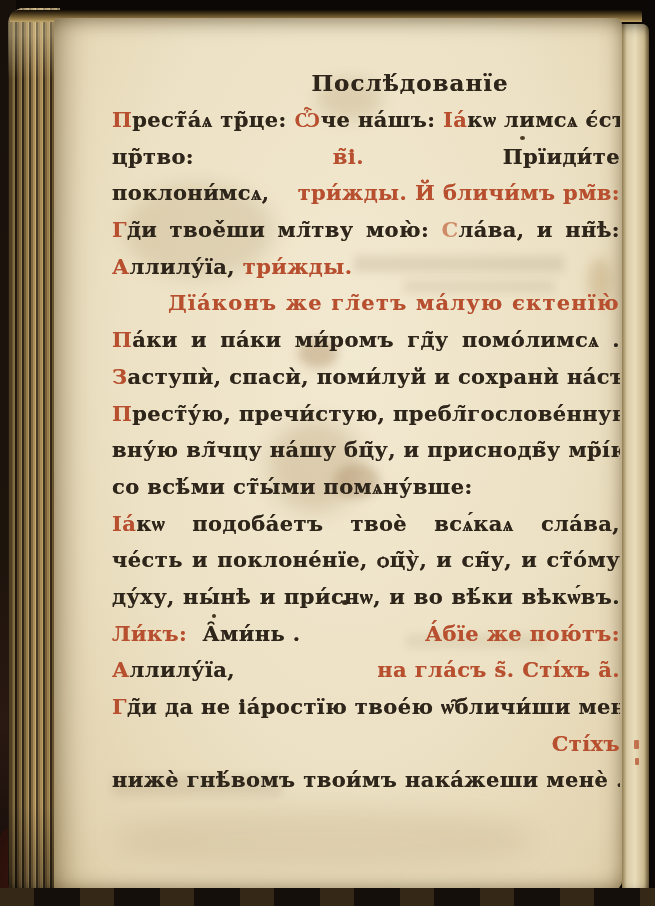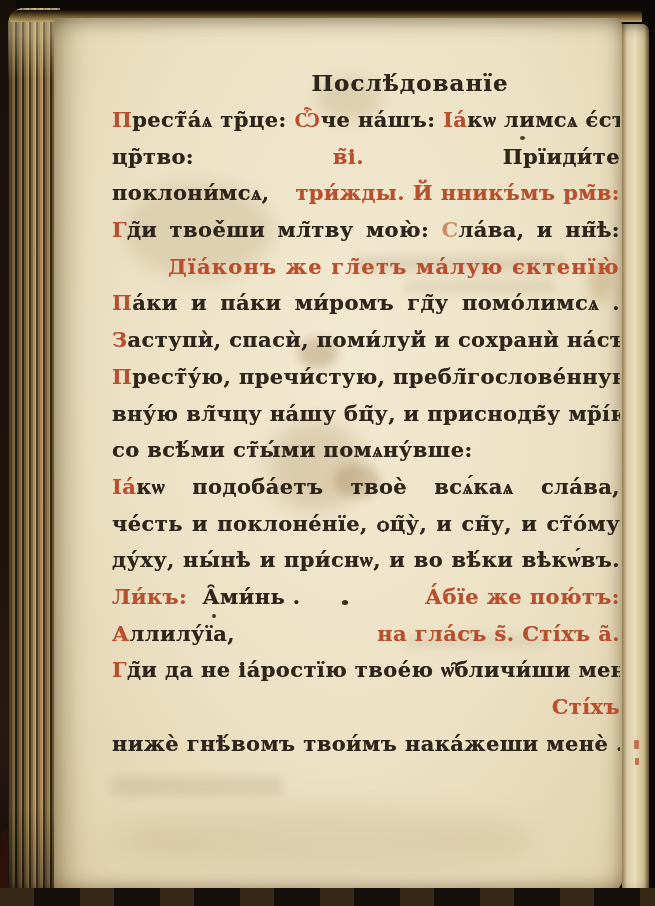--- a/index.html
+++ b/index.html
@@ -97,23 +97,24 @@
       <div class="title">Послѣ́дованїе</div>
       <div id="lines">
           <div class="line j"><span><span class="seg-r">П</span><span class="seg-b">рест̃а́ѧ тр̃це: </span><span class="seg-r">Ѽ</span><span class="seg-b">че на́шъ: </span><span class="seg-r">Іа́</span><span class="seg-b">кѡ лимсѧ є́сть</span></span></div>
           <div class="line flex">
             <span><span class="seg-b">цр̃тво:</span></span>
             <span><span class="seg-r">в̃і.</span></span>
             <span><span class="seg-b">Прїиди́те</span></span>
           </div>
           <div class="line flex">
             <span><span class="seg-b">поклони́мсѧ,</span></span>
-            <span><span class="seg-r">три́жды. Й нникъ́мъ рм̃в:</span></span>
+            <span><span class="seg-r">три́жды. Й бличи́мъ рм̃в:</span></span>
           </div>
           <div class="line j"><span><span class="seg-r">Г</span><span class="seg-b">д̃и твоѐ́ши мл̃тву мою̀: </span><span class="seg-rf">С</span><span class="seg-b">ла́ва, и нн̃ѣ:</span></span></div>
+          <div class="line l"><span><span class="seg-r">А</span><span class="seg-b">ллилу́їа, </span><span class="seg-r">три́жды.</span></span></div>
           <div class="line c"><span><span class="seg-r">Дїа́конъ же гл̃етъ ма́лую єктенїю̀:</span></span></div>
           <div class="line j"><span><span class="seg-r">П</span><span class="seg-b">а́ки и па́ки ми́ромъ гд̃у помо́лимсѧ .</span></span></div>
           <div class="line j"><span><span class="seg-r">З</span><span class="seg-b">аступѝ, спасѝ, поми́луй и сохранѝ на́съ:</span></span></div>
           <div class="line j"><span><span class="seg-r">П</span><span class="seg-b">рест̃у́ю, пречи́стую, пребл̃гослове́нную, сла-</span></span></div>
           <div class="line j"><span><span class="seg-b">вну́ю вл̃чцу на́шу бц̃у, и приснодв̃у мр̃і́ю,</span></span></div>
           <div class="line l"><span><span class="seg-b">со всѣ́ми ст̃ы́ми помѧну́вше:</span></span></div>
           <div class="line j"><span><span class="seg-r">Іа́</span><span class="seg-b">кѡ подоба́етъ твоѐ всѧ́каѧ сла́ва,</span></span></div>
           <div class="line j"><span><span class="seg-b">че́сть и поклоне́нїе, ѻц̃у̀, и сн̃у, и ст̃о́му</span></span></div>
           <div class="line j"><span><span class="seg-b">ду́ху, ны́нѣ и при́снѡ, и во вѣ́ки вѣкѡ́въ.</span></span></div>
           <div class="line flex">

